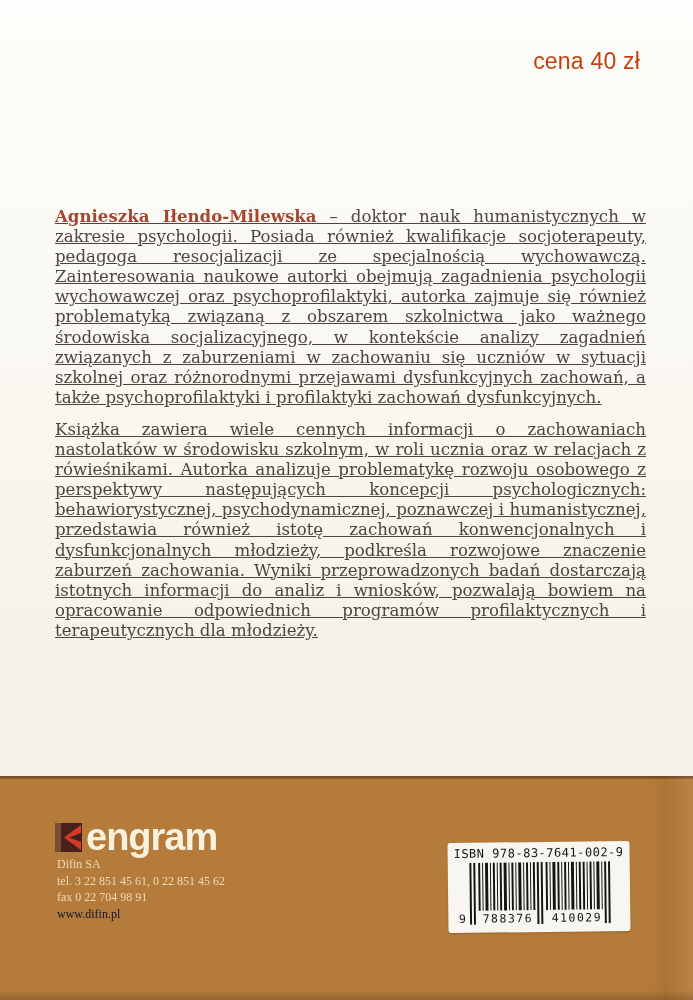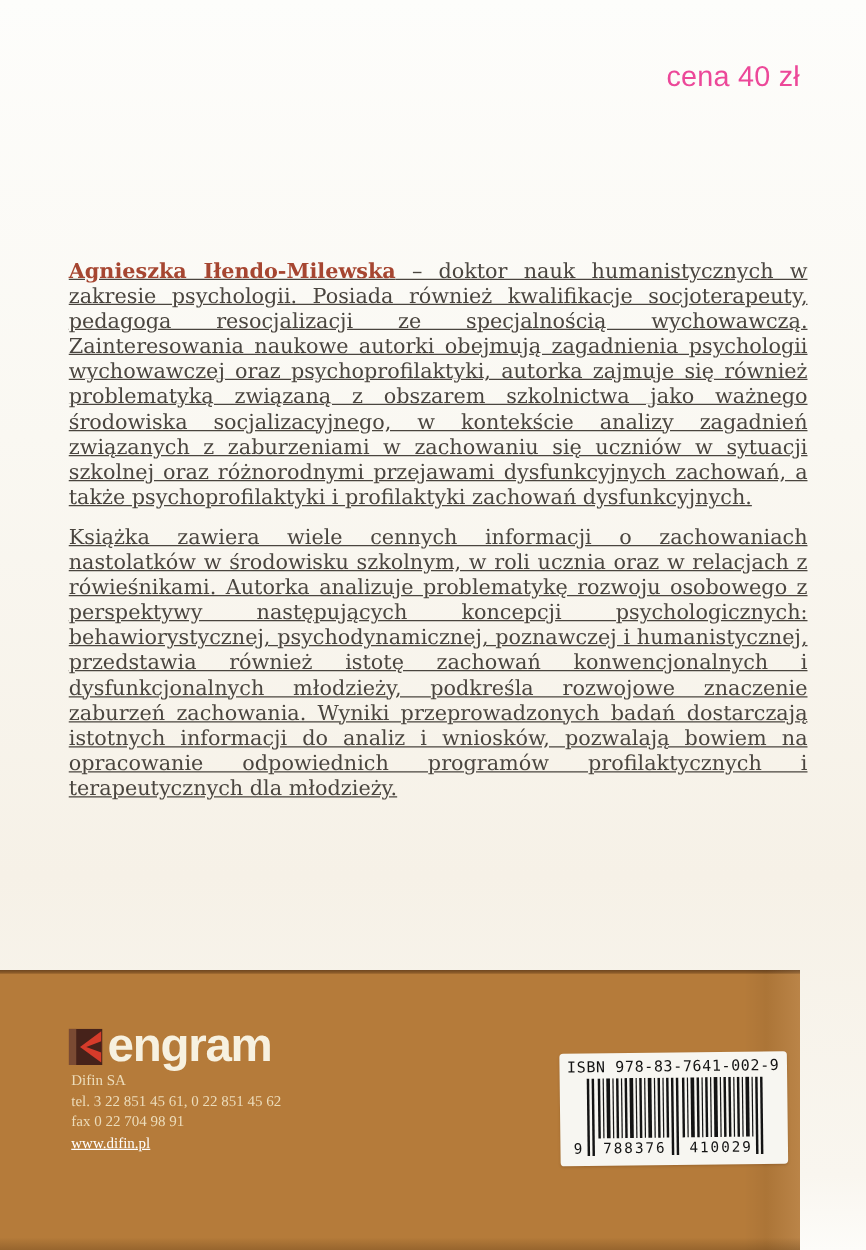--- a/index.html
+++ b/index.html
@@ -7,35 +7,35 @@
     width:693px;height:1000px;overflow:hidden;position:relative;
     font-family:"DejaVu Serif",serif;
     background:linear-gradient(180deg,#fdfdfb 0%,#faf8f2 35%,#f6f1e7 70%,#f9f6ef 94%,#fdfcf9 100%);
   }
   .page{position:absolute;inset:0;}
 
   
   .price{
     position:absolute;top:48px;right:53px;
     font-family:"Liberation Sans",sans-serif;
-    font-size:23px;color:#ec4899;letter-spacing:.2px;
+    font-size:23px;color:#c2410c;letter-spacing:.2px;
   }
 
   
   .blurb{
     position:absolute;left:55px;top:206px;width:591px;
     font-size:16.6px;line-height:20.1px;color:#4a453f;
     text-align:justify;
   }
   .blurb p{margin:0 0 12px 0;text-decoration:underline;}
   .blurb .author{font-weight:bold;color:#a64631;}
 
   
   .band{
-    position:absolute;left:0;top:776px;width:640px;height:224px;
+    position:absolute;left:0;top:776px;width:693px;height:224px;
     background:#b57b3a;
   }
   .band::before{
     content:"";position:absolute;left:0;top:0;width:100%;height:3px;
     background:linear-gradient(180deg,#6f4720,#95622c);
   }
   .band::after{
     content:"";position:absolute;left:0;bottom:0;width:100%;height:10px;
     background:linear-gradient(180deg,rgba(0,0,0,0),rgba(60,35,10,.25));
   }
@@ -54,21 +54,21 @@
     font-family:"Liberation Sans",sans-serif;font-weight:700;
     font-size:38px;line-height:38px;color:#f7f1e0;letter-spacing:-1px;
   }
 
   
   .addr{
     position:absolute;left:57px;top:80px;
     font-family:"Liberation Serif",serif;
     font-size:12px;line-height:16.5px;color:#ecdcba;
   }
-  .addr .www{color:#ffffff;text-decoration:underline;}
+  .addr .www{color:#0f172a;}
 
   
   .barcode{
     position:absolute;left:448px;top:66px;width:182px;height:90px;
     background:#f7f6f1;border-radius:3px;transform:rotate(-.7deg);
     box-shadow:0 1px 2px rgba(80,45,10,.25);
     padding:0;box-sizing:border-box;
   }
   .isbn{
     margin-top:4px;text-align:center;

